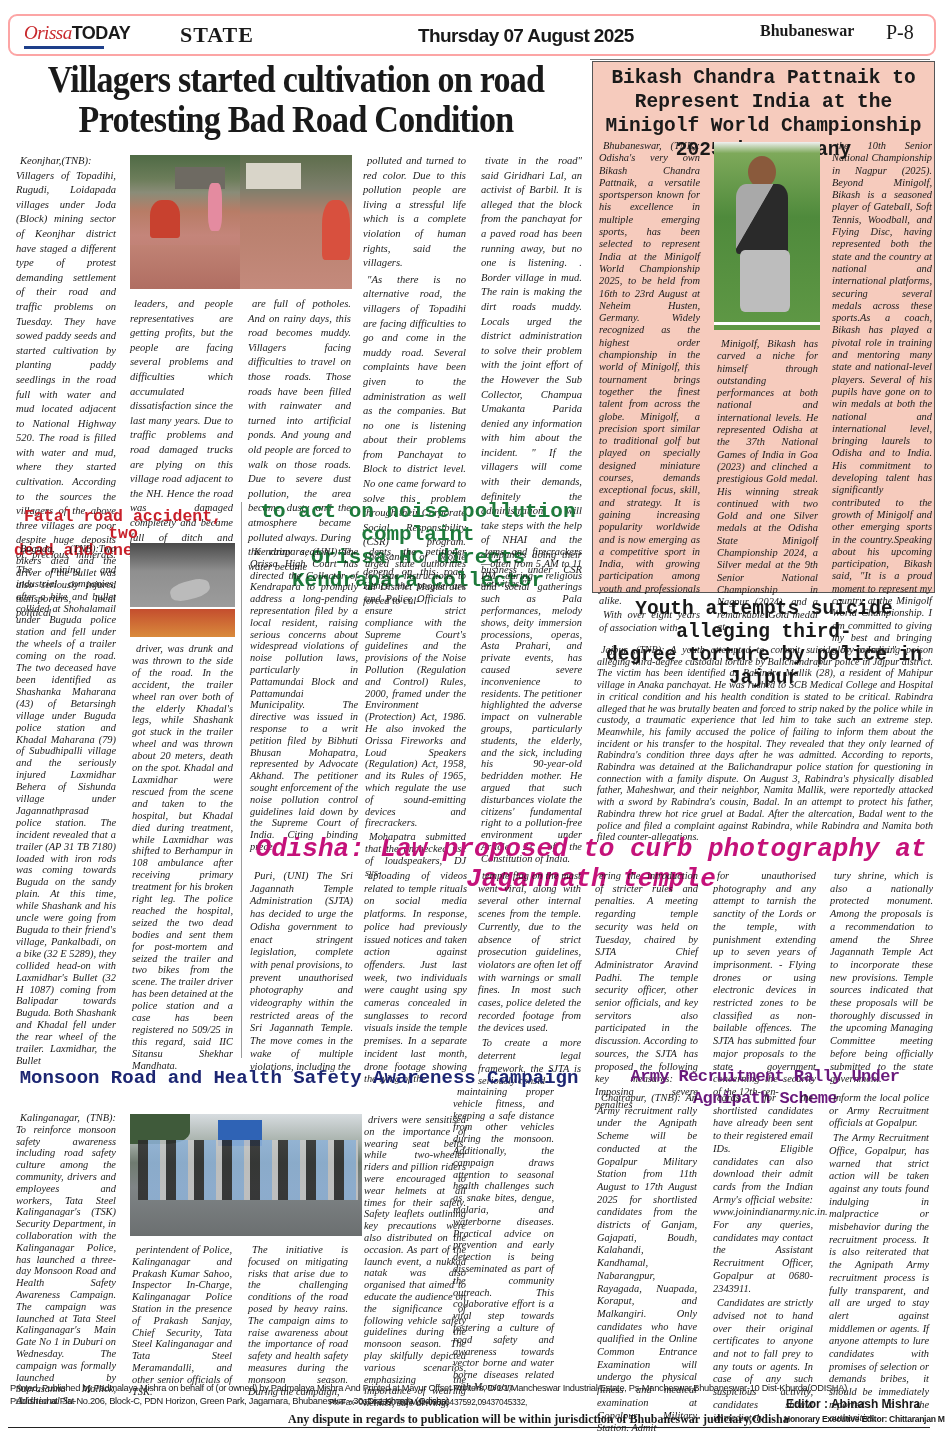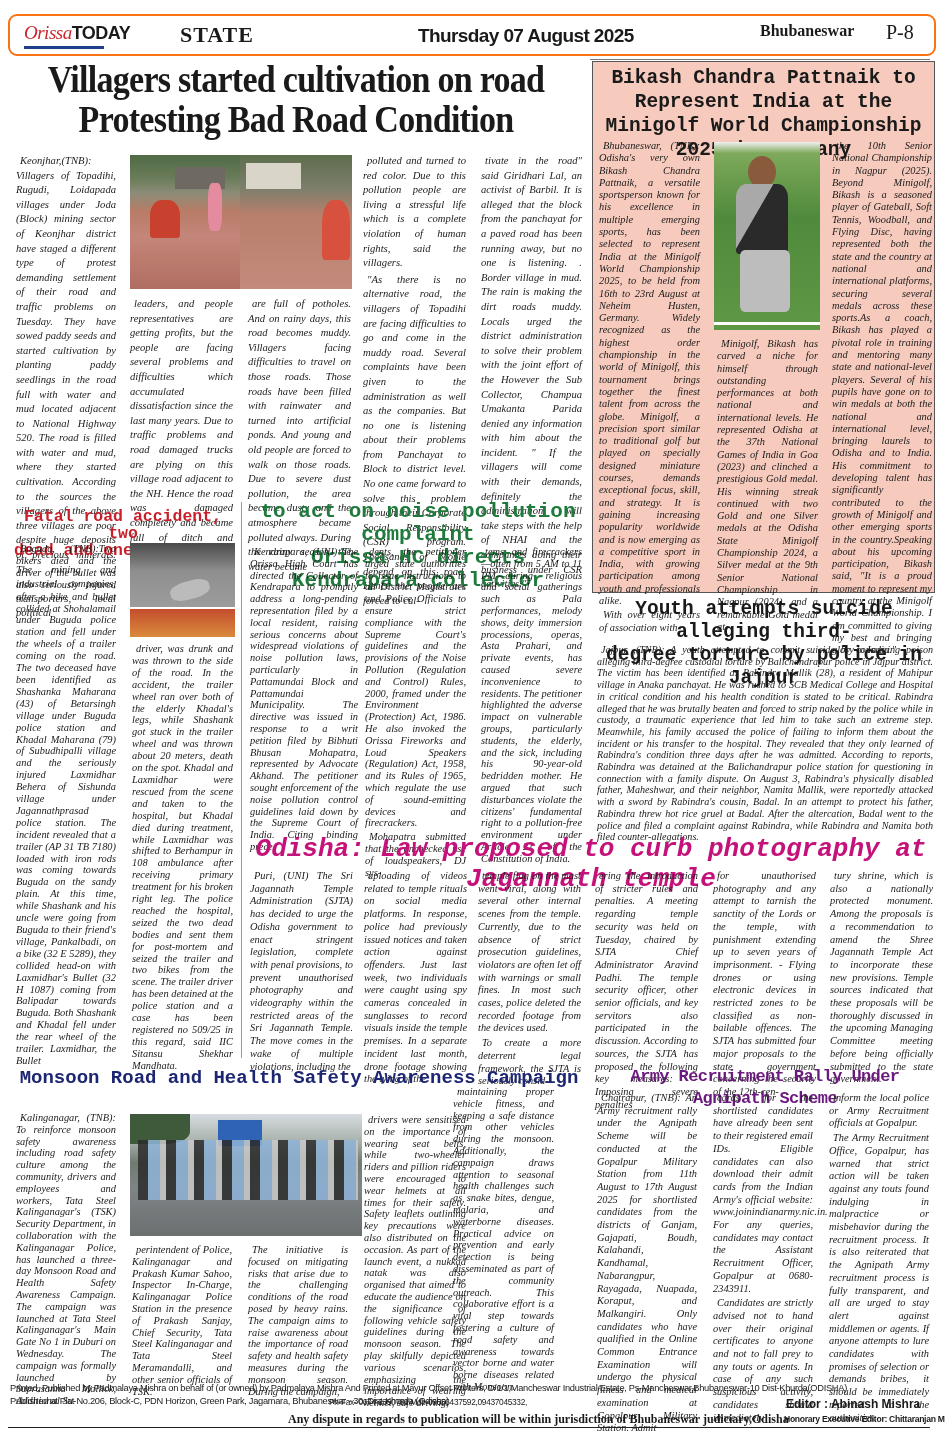--- a/index.html
+++ b/index.html
@@ -1,20 +1,20 @@
 <!DOCTYPE html>
 <html><head>
 <meta charset="utf-8">
 <style>
   *{box-sizing:border-box;margin:0;padding:0;}
   html,body{width:945px;height:1442px;background:#fff;overflow:hidden;}
   body{position:relative;font-family:"Liberation Serif","DejaVu Serif",serif;color:#1a1a1a;}
   .abs{position:absolute;}
   
-  .masthead{left:8px;top:14px;width:928px;height:42px;border:2px solid #f97316;border-radius:9px;background:#fff;}
+  .masthead{left:8px;top:14px;width:928px;height:42px;border:2px solid #fca5a5;border-radius:9px;background:#fff;}
   .logo{left:14px;top:6px;width:70px;height:26px;}
   .logo-text{position:absolute;left:0;top:0;font-family:"Liberation Sans",sans-serif;font-weight:bold;font-size:18px;letter-spacing:-0.5px;color:#1a1a1a;white-space:nowrap;}
   .logo-text .o{color:#c8282c;font-style:italic;font-weight:normal;font-family:"Liberation Serif",serif;font-size:19px;}
   .logo-bar{position:absolute;left:0;top:24px;width:80px;height:3px;background:#1e3f8a;}
   .section{left:170px;top:6px;font-size:22px;font-weight:bold;letter-spacing:1px;}
   .date{left:408px;top:9px;font-size:19px;font-weight:bold;font-family:"Liberation Sans",sans-serif;letter-spacing:-0.6px;}
   .city{left:750px;top:6px;font-size:16px;font-weight:bold;}
   .page-no{left:876px;top:5px;font-size:20px;}
   
   .col{position:absolute;font-size:10.6px;line-height:14.6px;text-align:justify;hyphens:auto;font-style:italic;}

